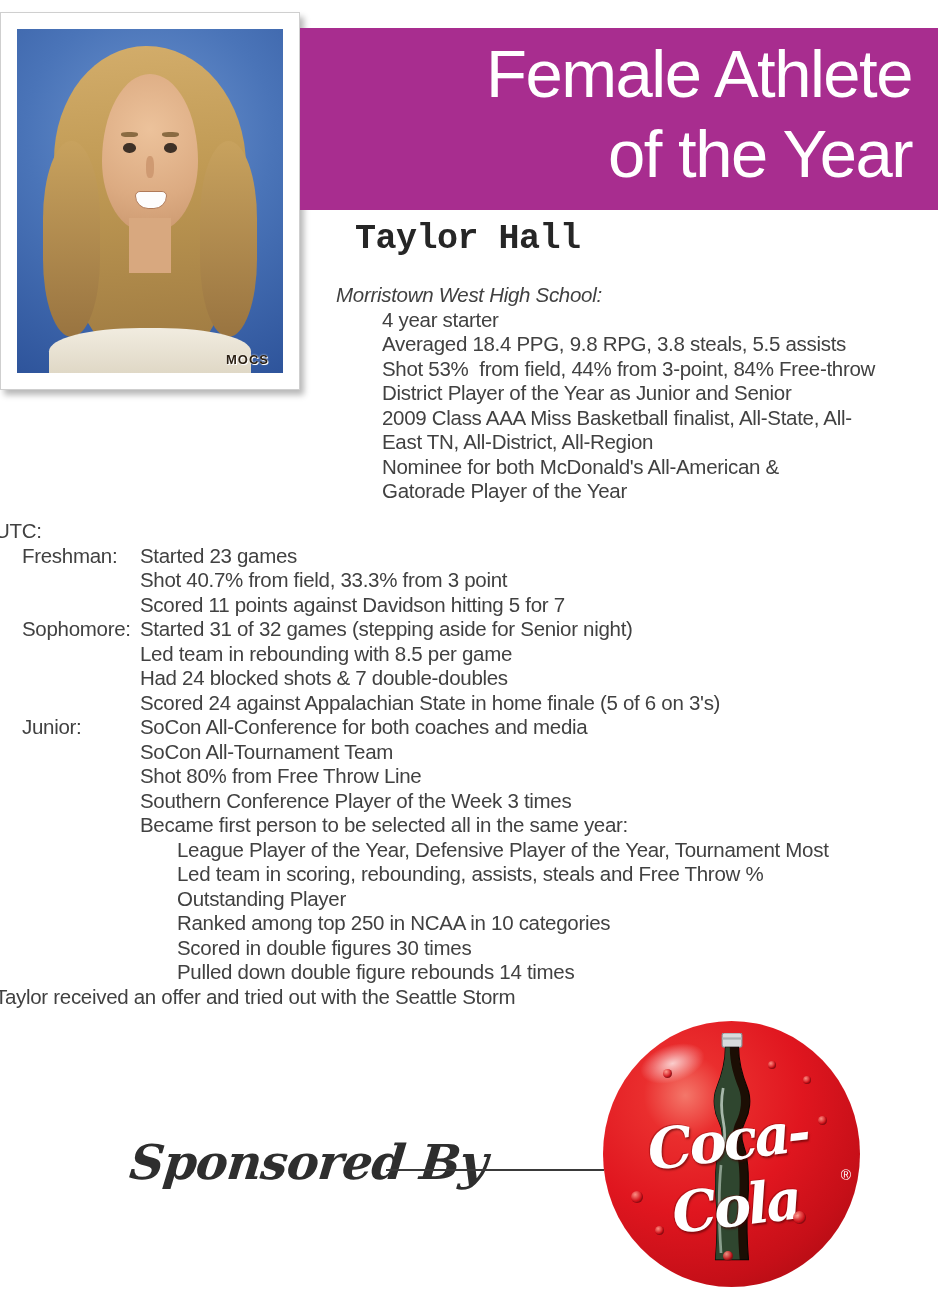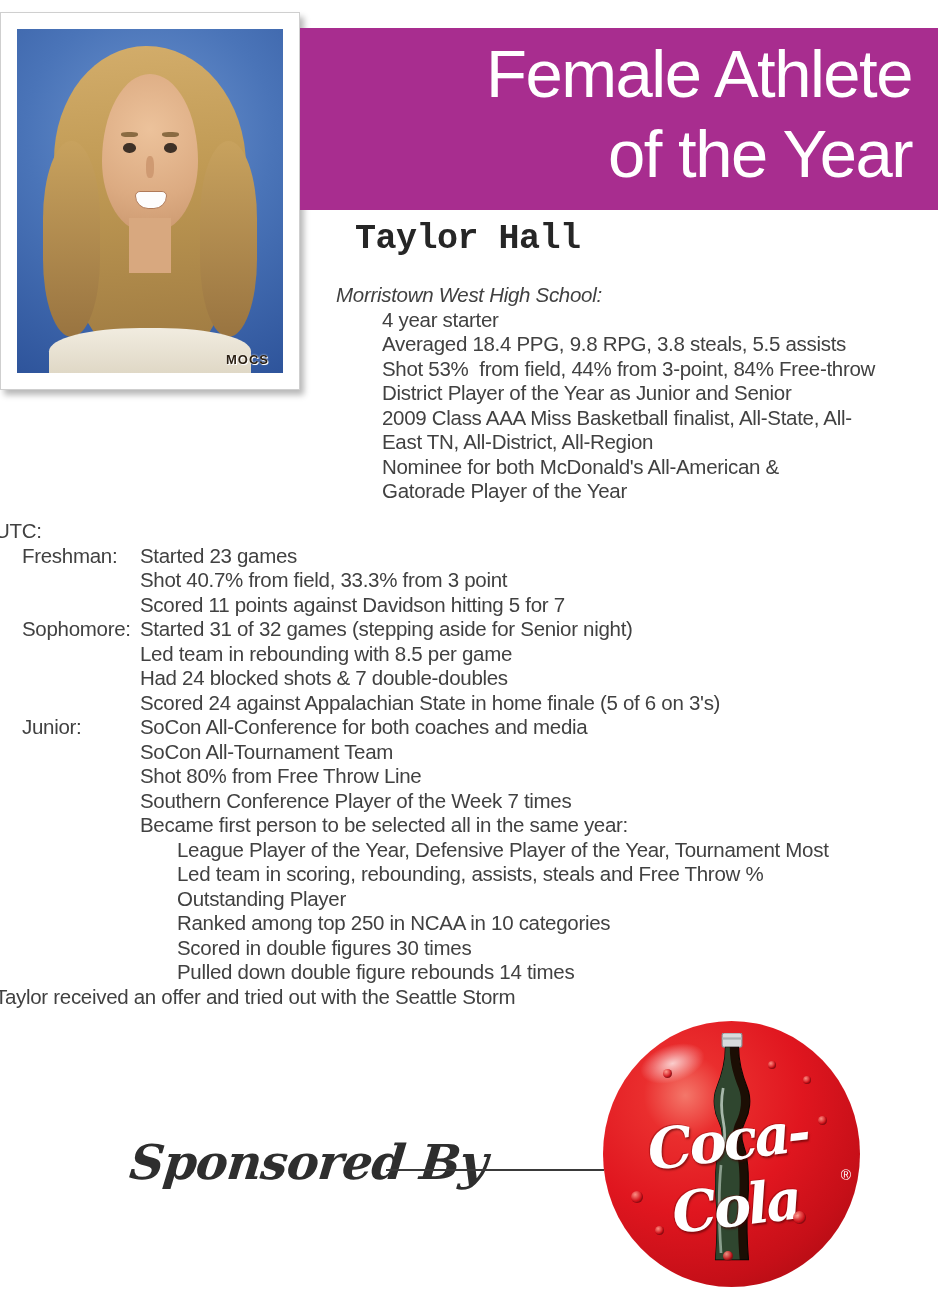--- a/index.html
+++ b/index.html
@@ -124,21 +124,21 @@
       <div class="ln ind1"><span class="lbl">Freshman:</span><span class="txt">Started 23 games</span></div>
       <div class="ln ind1"><span class="txt">Shot 40.7% from field, 33.3% from 3 point</span></div>
       <div class="ln ind1"><span class="txt">Scored 11 points against Davidson hitting 5 for 7</span></div>
       <div class="ln ind1"><span class="lbl">Sophomore:</span><span class="txt">Started 31 of 32 games (stepping aside for Senior night)</span></div>
       <div class="ln ind1"><span class="txt">Led team in rebounding with 8.5 per game</span></div>
       <div class="ln ind1"><span class="txt">Had 24 blocked shots &amp; 7 double-doubles</span></div>
       <div class="ln ind1"><span class="txt">Scored 24 against Appalachian State in home finale (5 of 6 on 3's)</span></div>
       <div class="ln ind1"><span class="lbl">Junior:</span><span class="txt">SoCon All-Conference for both coaches and media</span></div>
       <div class="ln ind1"><span class="txt">SoCon All-Tournament Team</span></div>
       <div class="ln ind1"><span class="txt">Shot 80% from Free Throw Line</span></div>
-      <div class="ln ind1"><span class="txt">Southern Conference Player of the Week 7 times</span></div>
+      <div class="ln ind1"><span class="txt">Southern Conference Player of the Week 3 times</span></div>
       <div class="ln ind1"><span class="txt">Became first person to be selected all in the same year:</span></div>
       <div class="ln ind2"><span class="txt">League Player of the Year, Defensive Player of the Year, Tournament Most</span></div>
       <div class="ln ind2"><span class="txt">Led team in scoring, rebounding, assists, steals and Free Throw %</span></div>
       <div class="ln ind2"><span class="txt">Outstanding Player</span></div>
       <div class="ln ind2"><span class="txt">Ranked among top 250 in NCAA in 10 categories</span></div>
       <div class="ln ind2"><span class="txt">Scored in double figures 30 times</span></div>
       <div class="ln ind2"><span class="txt">Pulled down double figure rebounds 14 times</span></div>
       <div class="ln ind0"><span class="txt">Taylor received an offer and tried out with the Seattle Storm</span></div>
     </div>
 

